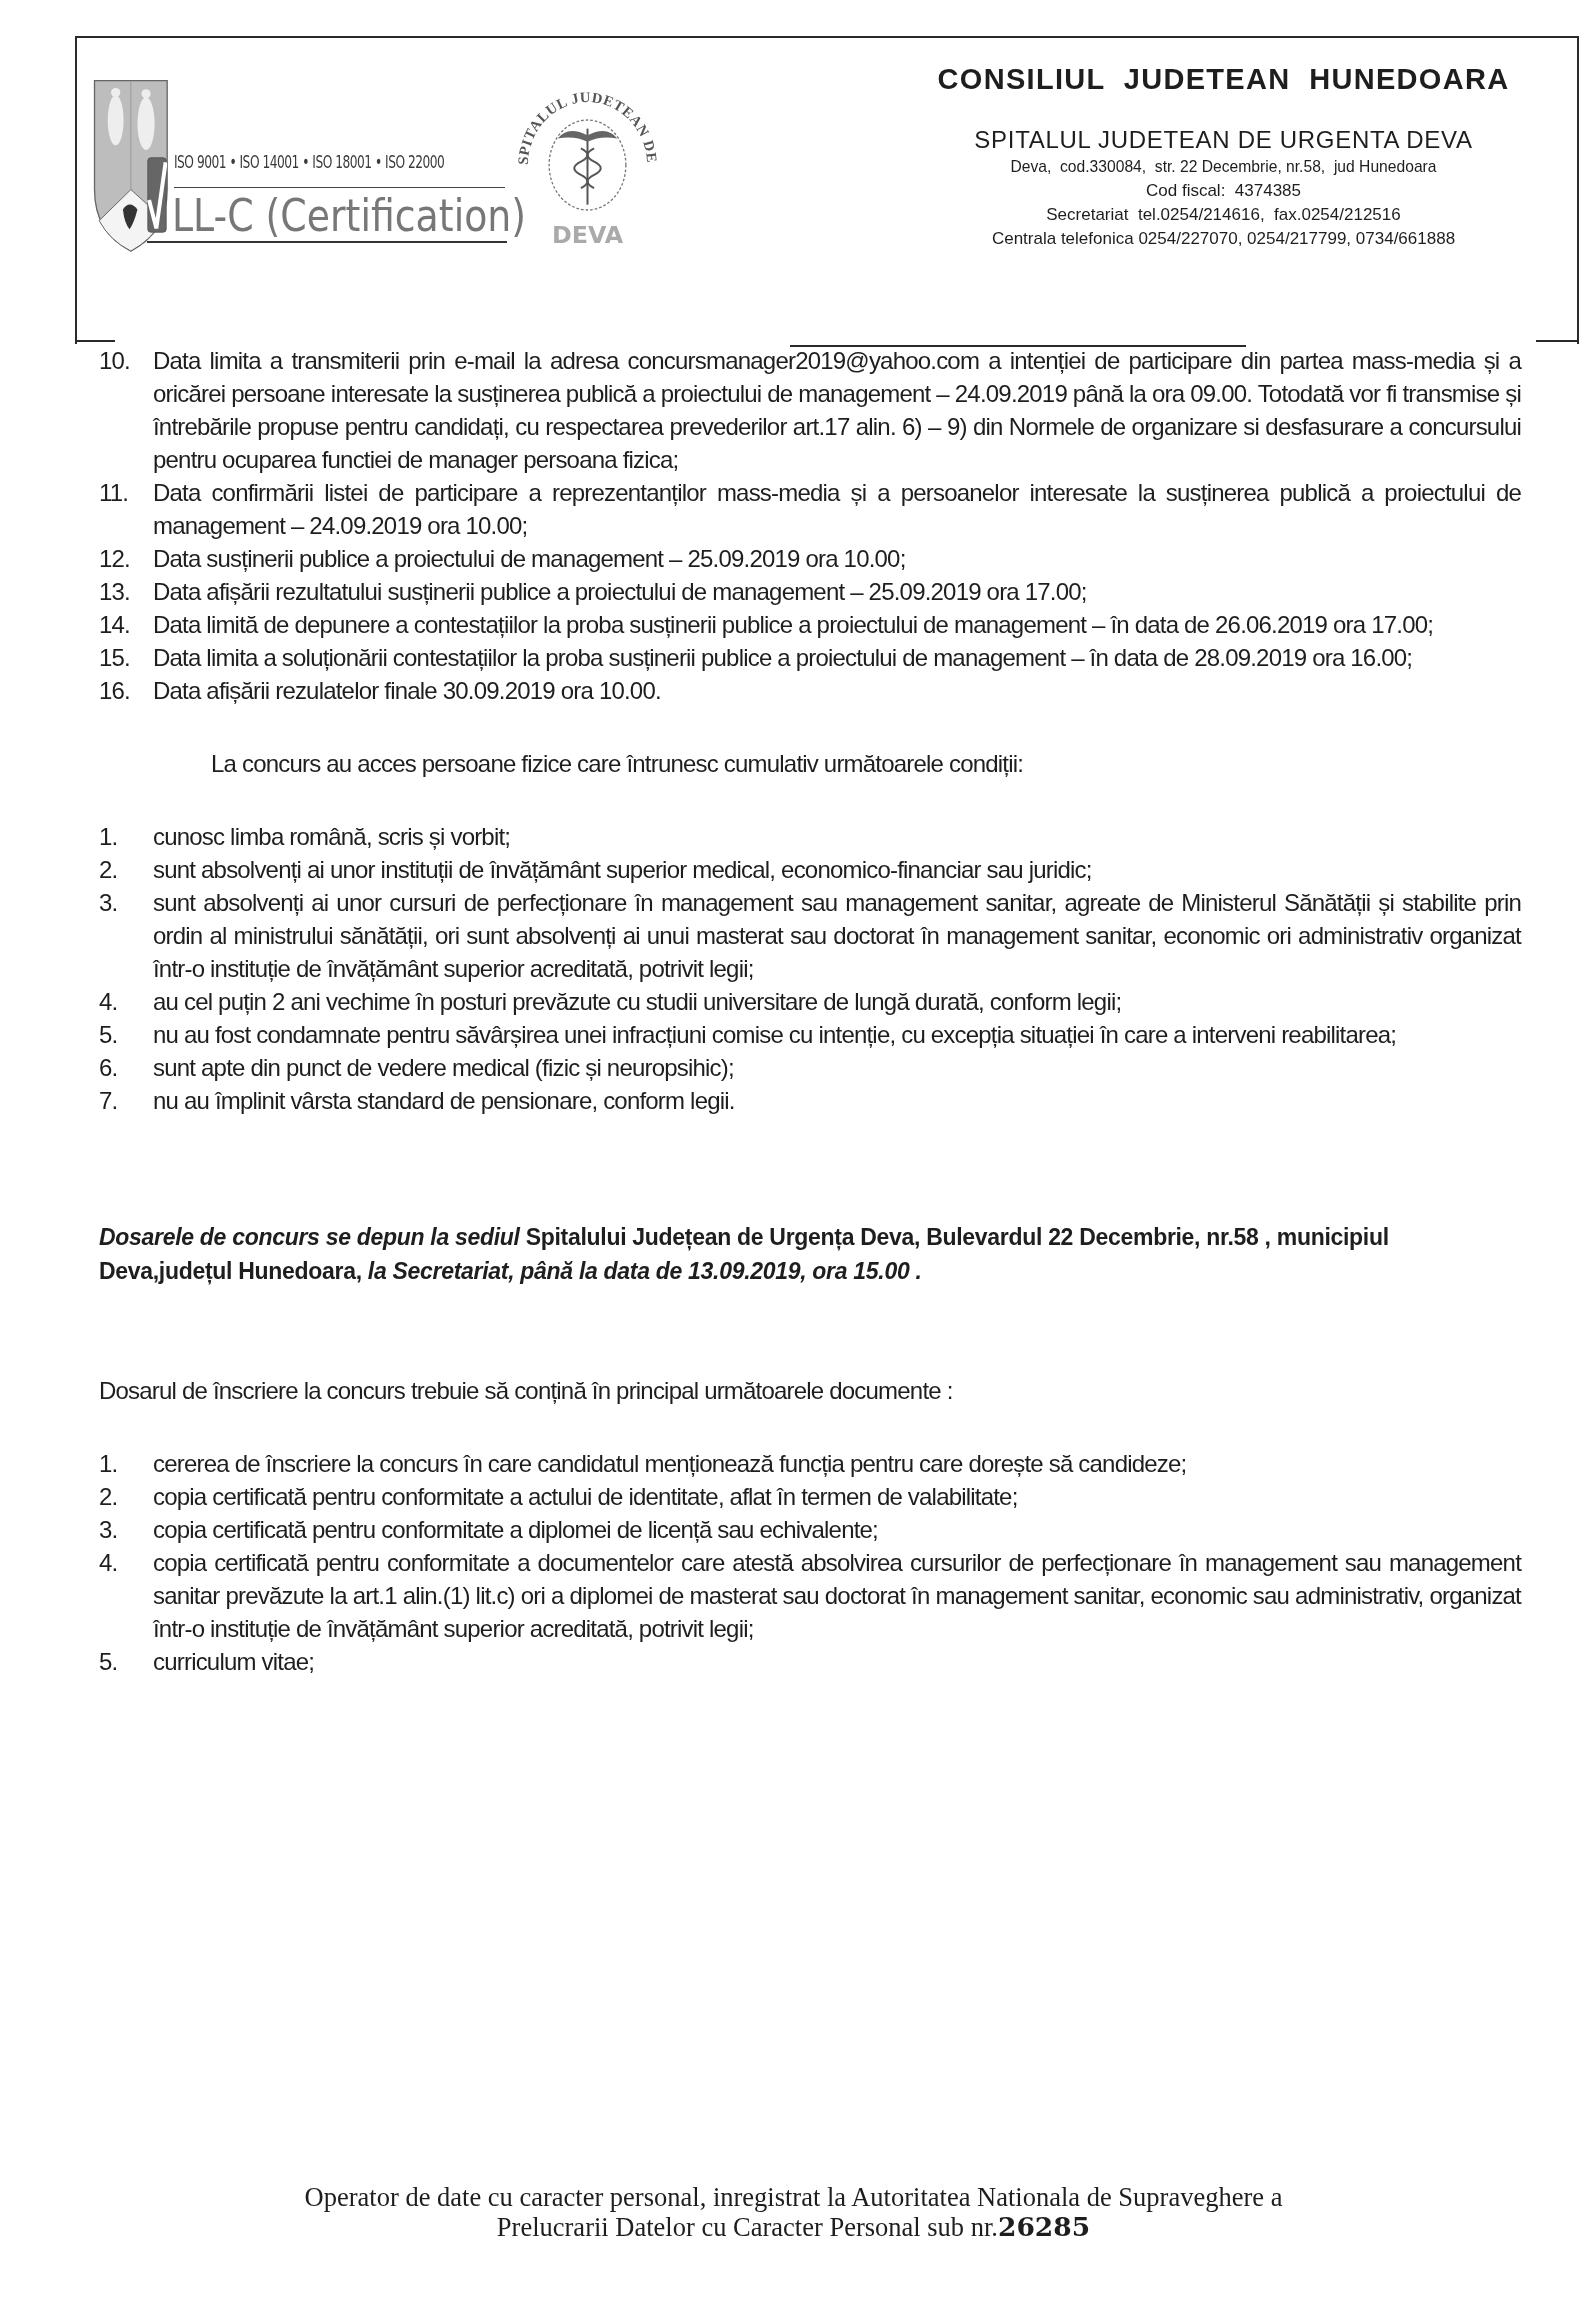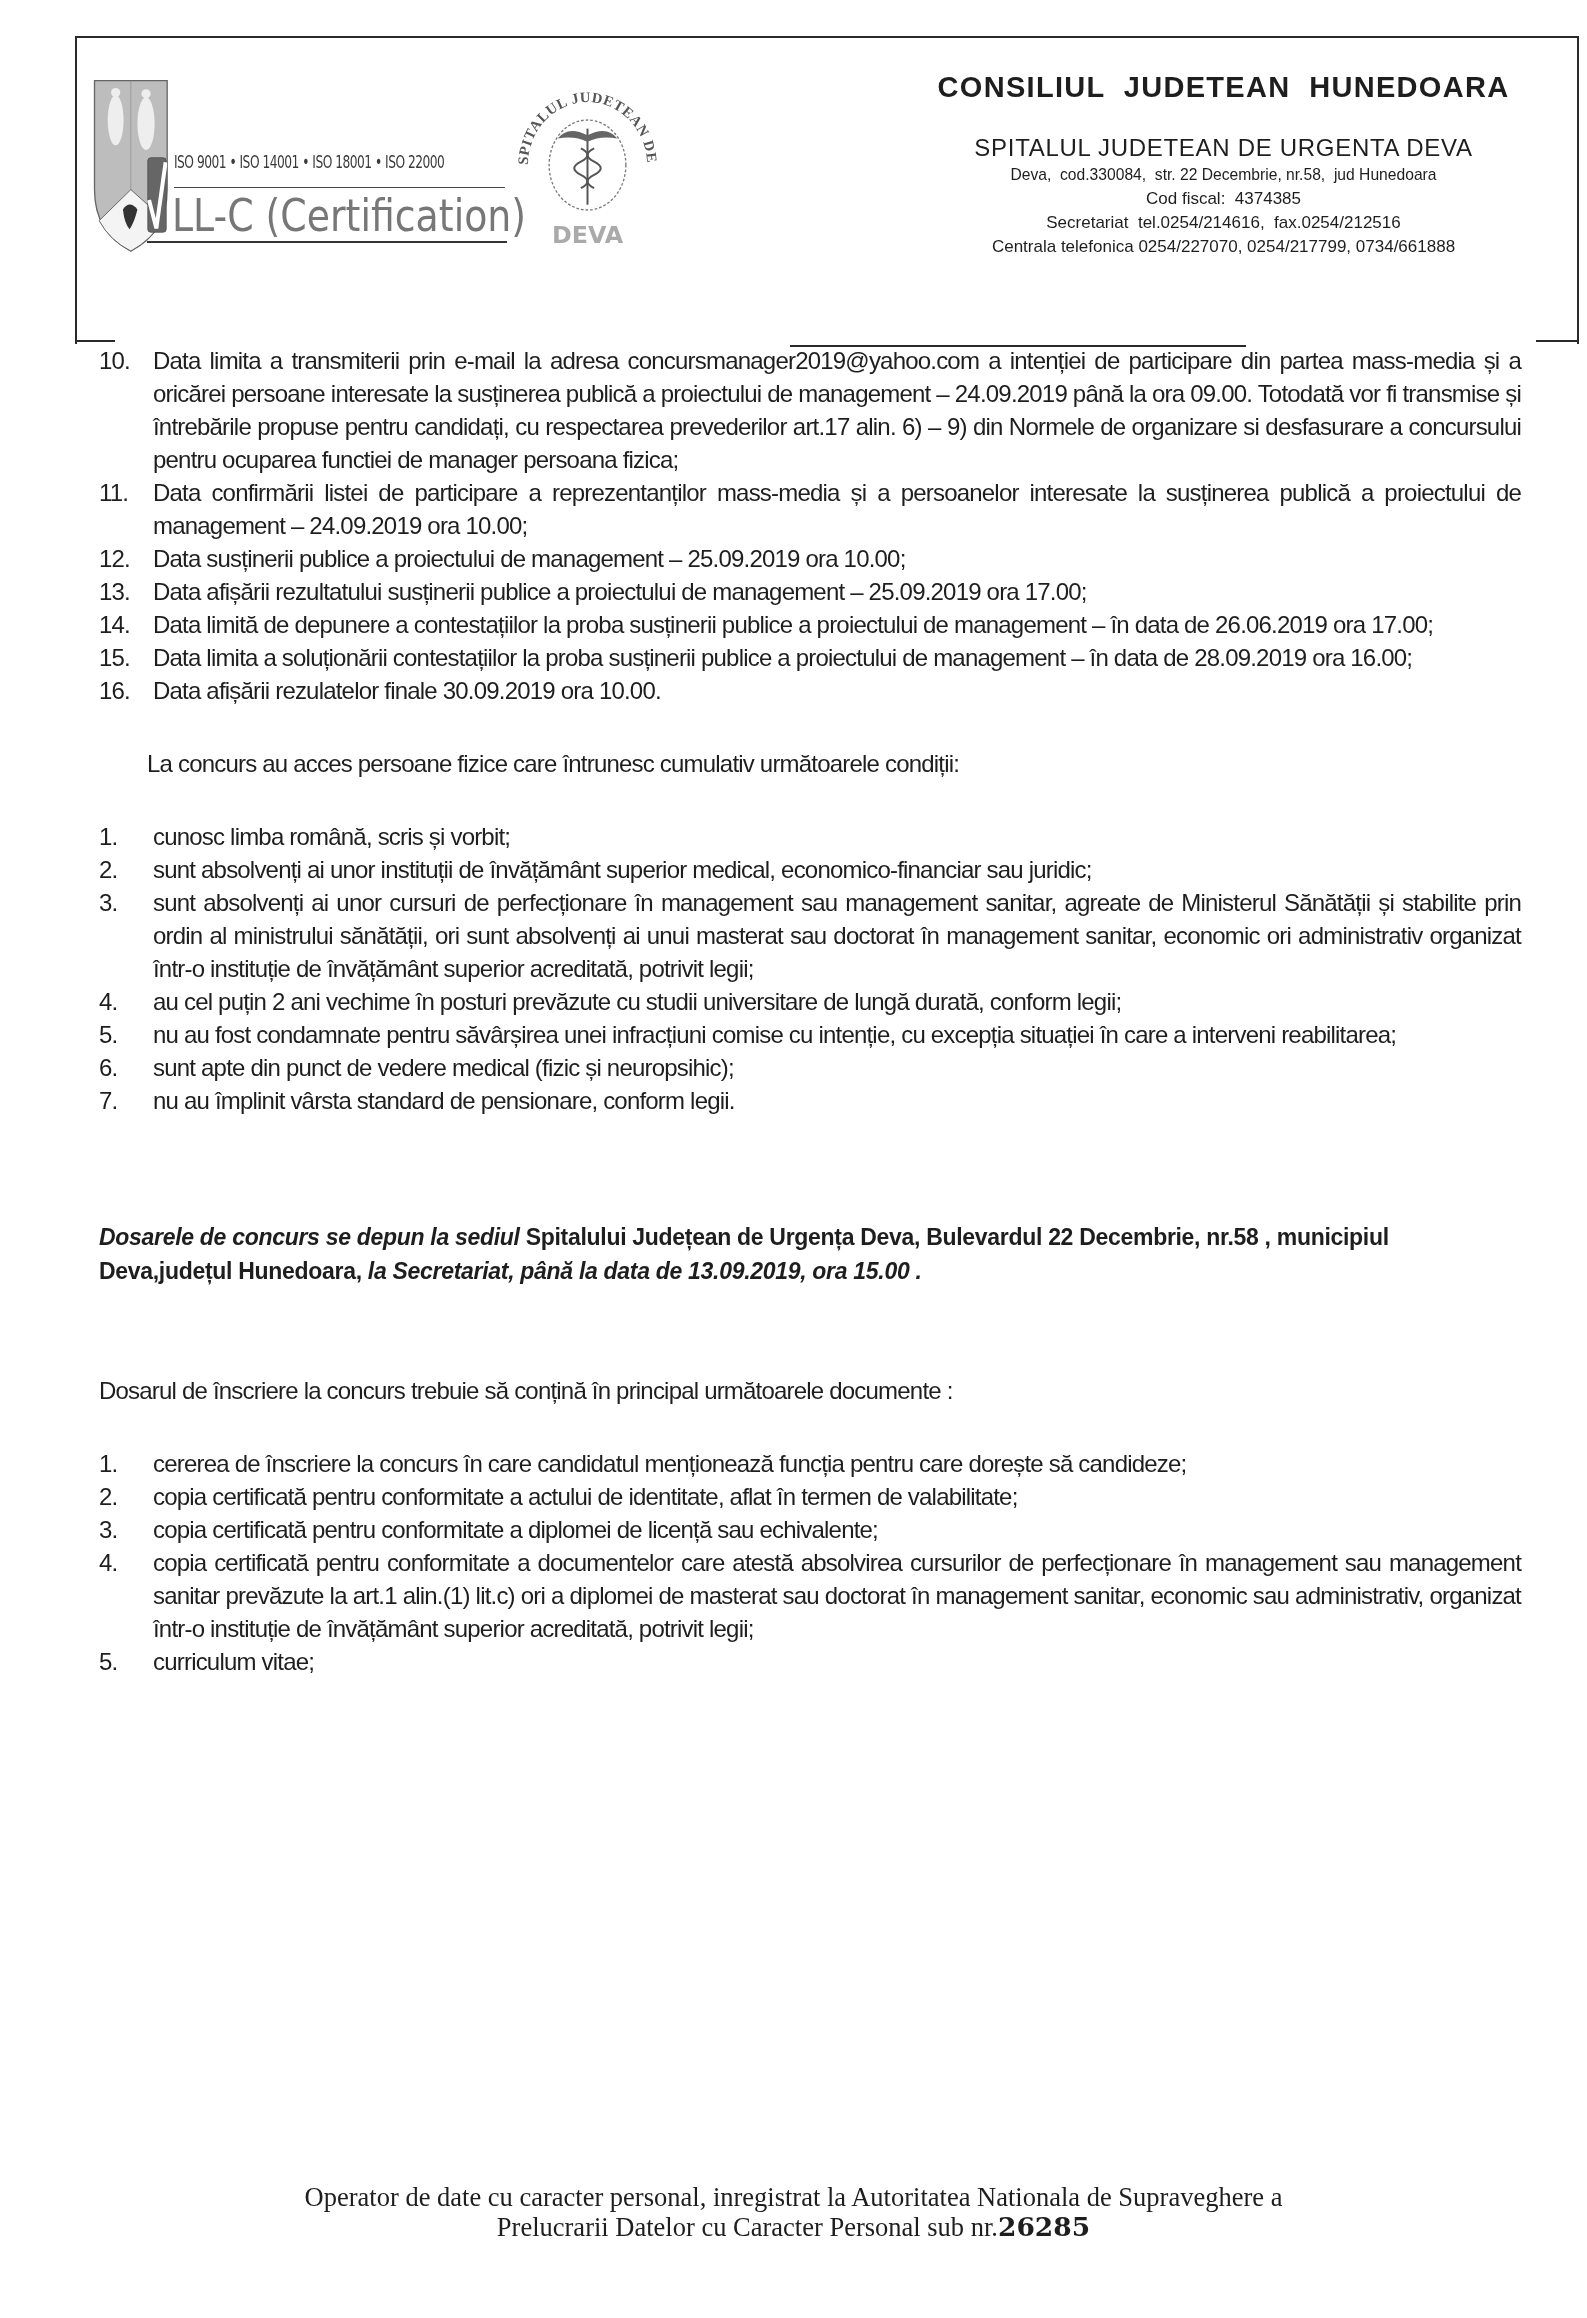--- a/index.html
+++ b/index.html
@@ -24,34 +24,34 @@
   .iso-rule { position:absolute; left:174px; top:187px; width:331px; height:1.3px; background:#444; }
   .llc-text { position:absolute; left:172px; top:190px; font-family:"DejaVu Sans", sans-serif;
               font-size:44px; color:#777; white-space:nowrap; transform:scaleX(0.86); transform-origin:left top; }
   .llc-rule { position:absolute; left:147px; top:241px; width:360px; height:2px; background:#333; }
 
   
   .seal { position:absolute; left:508px; top:79px; width:159px; height:172px; }
 
   
   .hdr-right { position:absolute; left:893px; top:53px; width:661px; text-align:center; }
-  .hdr-council { font-size:29px; font-weight:bold; letter-spacing:1.3px; margin-top:16px; line-height:37px; }
+  .hdr-council { font-size:29px; font-weight:bold; letter-spacing:1.3px; margin-top:8px; line-height:37px; }
   .hdr-hospital { font-size:24px; font-weight:normal; letter-spacing:0.7px; margin-top:26.5px; line-height:30px; }
   .hdr-line { font-size:17px; line-height:24px; }
   .hdr-line.a { transform:scaleX(0.92); }
   .hdr-email { font-size:21px; font-weight:bold; margin-top:8px; line-height:26.5px; }
   .hdr-email span { text-decoration:underline; }
 
   
   .body { position:absolute; left:99px; top:344px; width:1422px; font-size:23px; line-height:33px; }
   ol.items { list-style:none; margin:0; padding:0; }
   ol.items li { position:relative; padding-left:54px; text-align:justify; }
   ol.items li .num { position:absolute; left:0; top:0; }
   .items-a { font-size:24px; letter-spacing:-0.8px; }
-  .intro { margin:40px 0 0 48px; }
+  .intro { margin:40px 0 0 112px; }
   .gap-60 { height:40px; }
   .conditions li, .documents li { padding-left:54px; }
   .deposit { margin-top:103px; font-weight:bold; font-size:23px; line-height:34px; letter-spacing:-0.3px; }
   .deposit i { font-style:italic; }
   .dosar-intro { margin-top:86px; }
 
   
   .footer { position:absolute; left:99px; top:2182px; width:1389px; text-align:center;
             font-family:"Liberation Serif", serif; font-size:26.5px; line-height:30px; }
   .footer b { font-family:"DejaVu Serif", serif;text-align:center; }

